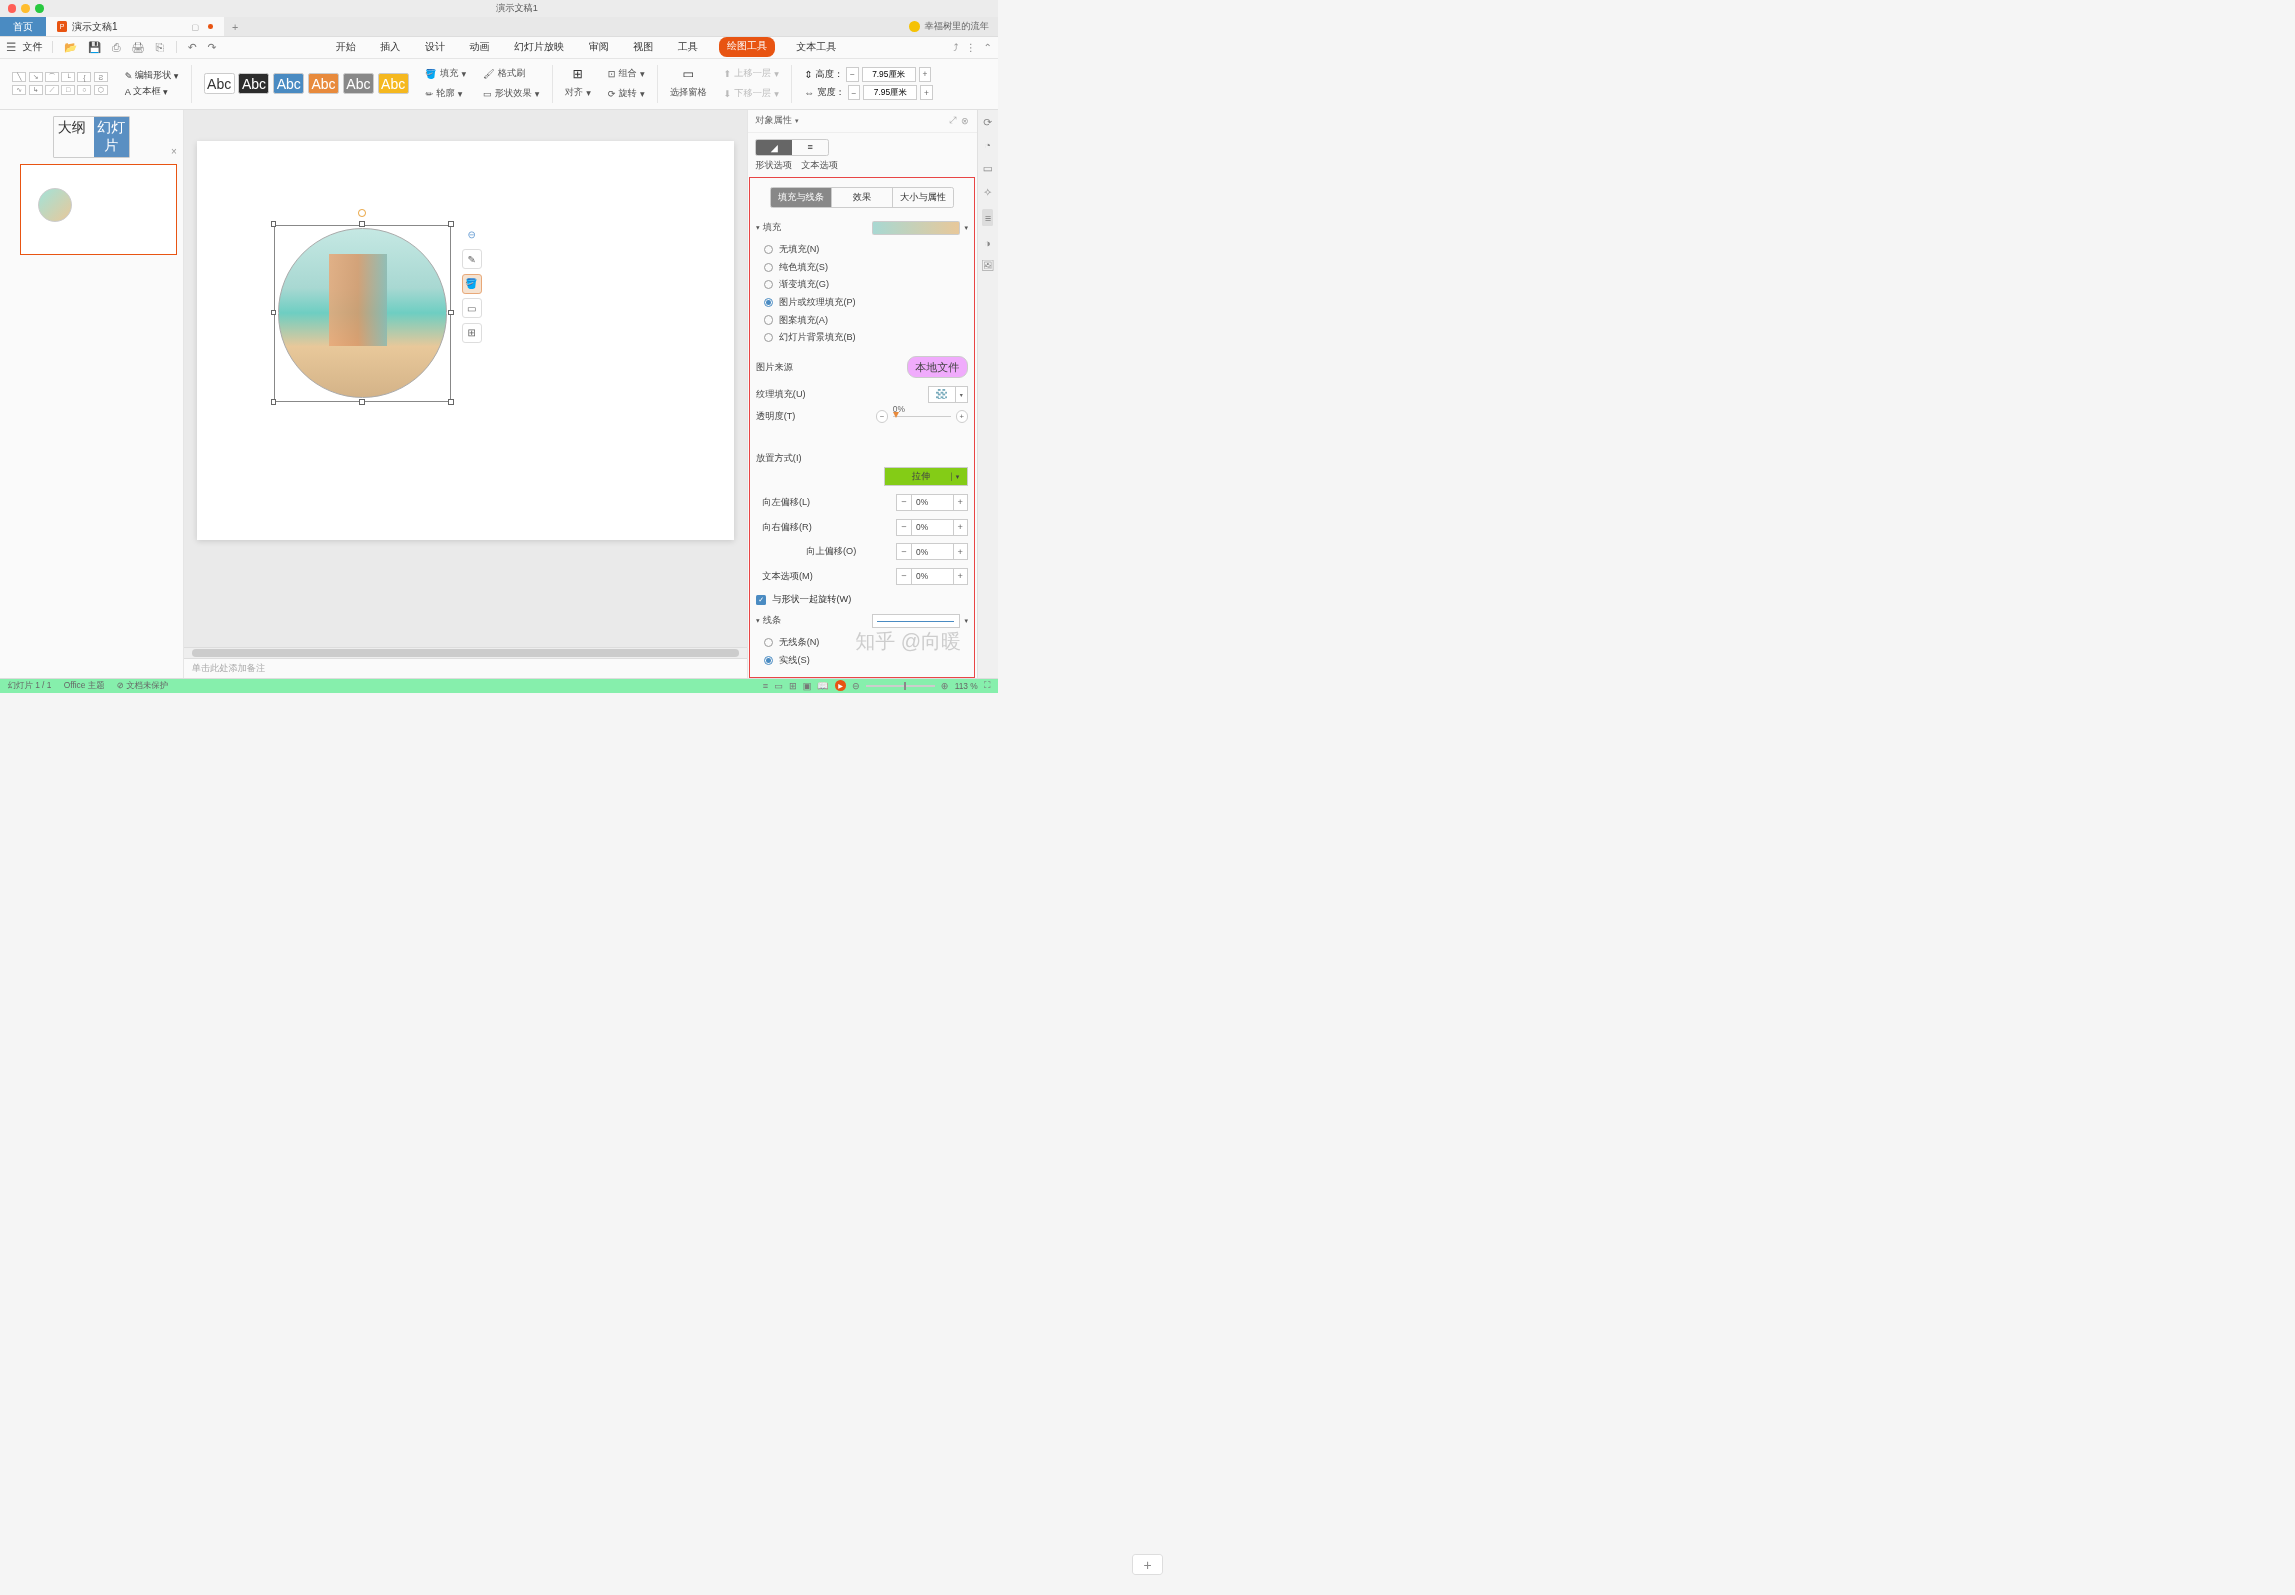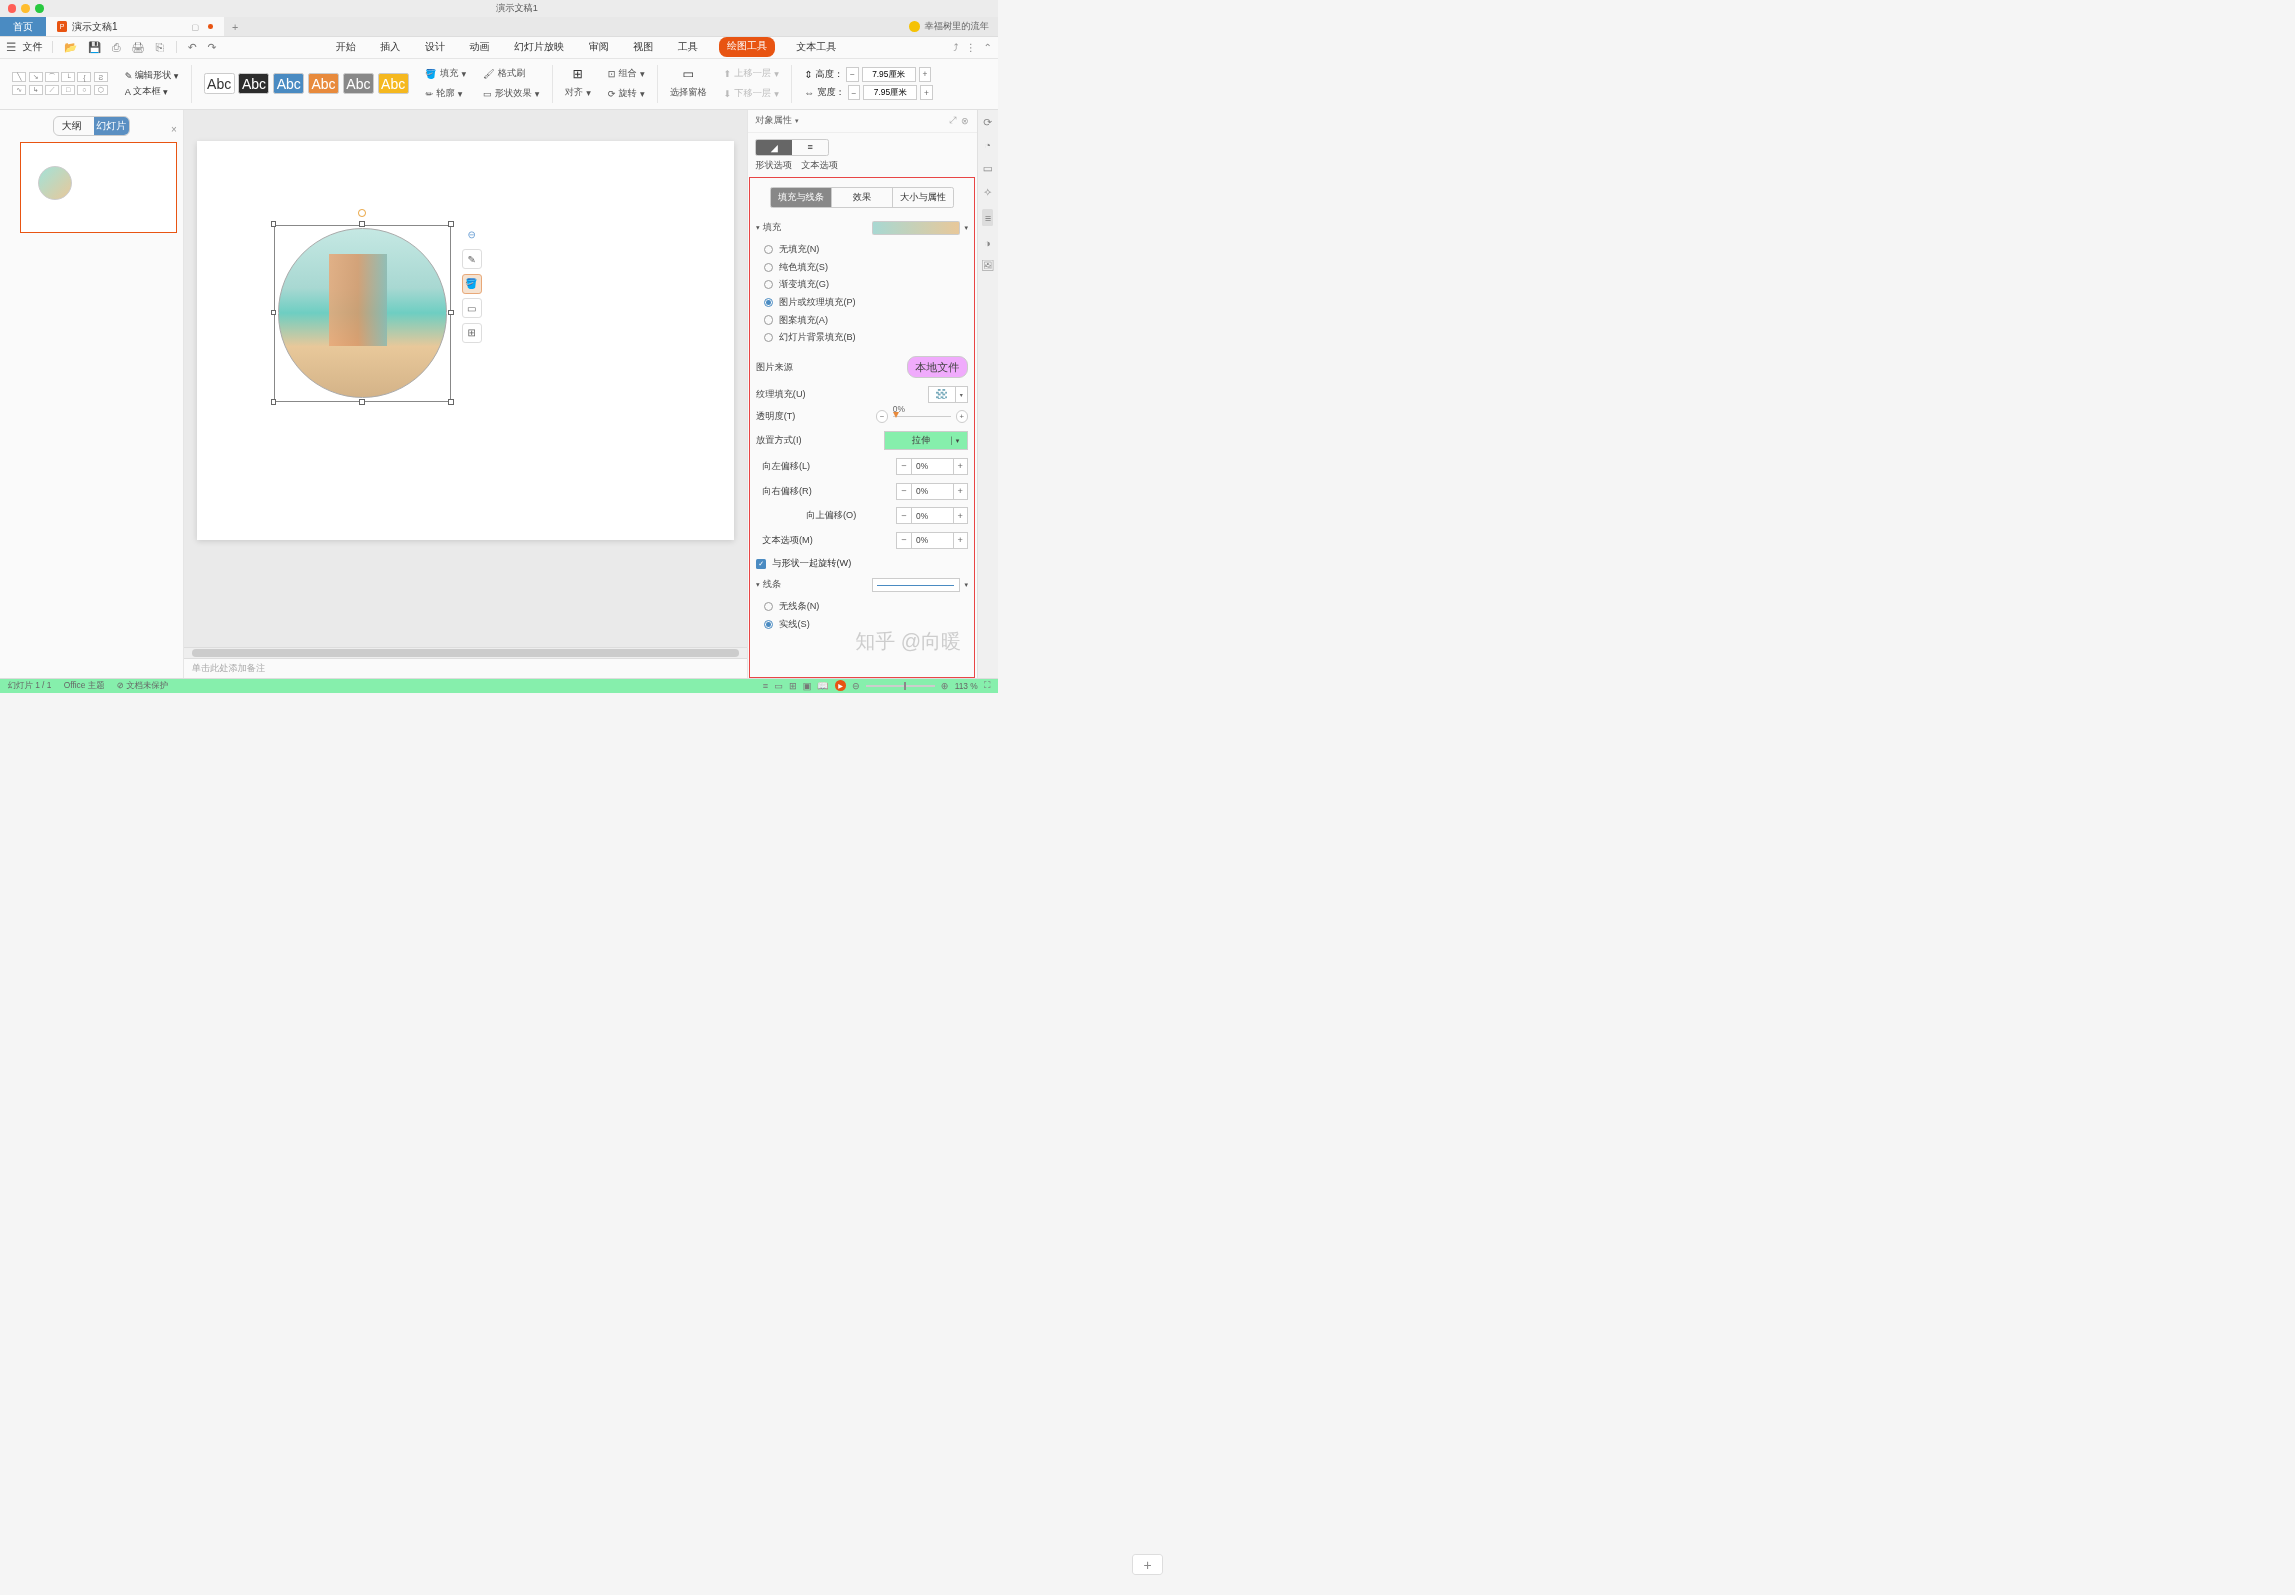--- a/index.html
+++ b/index.html
@@ -47,21 +47,21 @@
   .style-box { width:31px; height:21.5px; border:0.8px solid #ccc; border-radius:2.3px; display:flex; align-items:center; justify-content:center; font-size:14px; }
   .sb1{background:#fff;color:#333;} .sb2{background:#2c2c2c;color:#fff;} .sb3{background:#4a8bc2;color:#fff;} .sb4{background:#e88a3c;color:#fff;} .sb5{background:#888;color:#fff;} .sb6{background:#f5b81f;color:#fff;}
   .minibtn { font-size:9.2px; color:#555; display:flex; align-items:center; gap:3.1px; padding:1.5px 0;}
   .minibtn .ic { font-size:9.2px; }
   .dim-input { width:54px; height:15.4px; border:0.8px solid #ccc; background:#fff; font-size:8.4px; text-align:center; }
   .spinner { width:12.3px; height:15.4px; border:0.8px solid #ccc; background:#fff; display:flex; align-items:center; justify-content:center; font-size:8.4px; color:#666;}
   
   
   .main { display:flex; height: calc(100% - 17px - 20px - 21.5px - 51px - 15.4px); }
   .slidepanel { width:184px; background:#fafafa; border-right:0.8px solid #e5e5e5; padding:6.1px; }
-  .slidepanel .tabs { display:flex; gap:4px; border:0.8px solid #ccc; border-radius:6px; width:77px; margin:0 auto 6.1px; overflow:hidden; font-size:10px;}
+  .slidepanel .tabs { display:flex; gap:4px; border:0.8px solid #ccc; border-radius:1px; width:77px; margin:0 auto 6.1px; overflow:hidden; font-size:14px;}
   .slidepanel .tabs span { flex:1; text-align:center; padding:2.3px 0; }
   .slidepanel .tabs .on { background:#5a8fc2; color:#fff; }
   .slidepanel .close { float:right; color:#999; margin-top:-18.4px; }
   .slide-thumb { border:1.5px solid #e85412; background:#fff; height:91px; margin-left:14px; position:relative; }
   .slide-num { position:absolute; left:-10.7px; top:0; font-size:8.4px; color:#e85412; }
   .thumb-circle { width:34px; height:34px; border-radius:50%; background:linear-gradient(135deg,#a3e2d8,#e8c89a); position:absolute; left:17px; top:23px; border:0.8px solid #ccc;}
   
   .canvas-area { flex:1; background:#eaeaea; position:relative; display:flex; flex-direction:column;}
   .canvas-scroll { flex:1; overflow:auto; display:flex; align-items:flex-start; justify-content:center; padding-top:31px;}
   .slide { width:537px; height:399px; background:#fff; box-shadow:0 1.5px 6.1px rgba(0,0,0,0.15); position:relative; }
@@ -115,21 +115,21 @@
   .tex-btn { width:28px; height:17px; border:0.8px solid #ccc; background:#fff; display:flex; align-items:center; justify-content:center;}
   .tex-btn .sw { width:10.7px; height:10.7px; background:repeating-conic-gradient(#7ab 0deg 90deg, #fff 90deg 180deg); background-size:4.6px 4.6px;}
   .dd-arrow { width:12.3px; height:17px; border:0.8px solid #ccc; border-left:none; background:#fff; display:flex; align-items:center; justify-content:center; font-size:6.1px; color:#666;}
   
   .slider-row { display:flex; align-items:center; gap:4.6px;}
   .sl-btn { width:12.3px; height:12.3px; border:0.8px solid #ccc; border-radius:50%; display:flex; align-items:center; justify-content:center; font-size:7.7px; color:#666; background:#fff;}
   .sl-track { flex:1; height:1.5px; background:#ccc; position:relative;}
   .sl-thumb { position:absolute; left:0; top:-3.8px; width:0; height:0; border-left:3.8px solid transparent; border-right:3.8px solid transparent; border-top:6.1px solid #e88a3c;}
   .sl-val { font-size:8.4px; color:#666; position:absolute; left:0; top:-12.3px;}
   
-  .select-box { border:0.8px solid #ccc; background:#86efac; padding:2.3px 7.7px; font-size:9.2px; display:flex; align-items:center; width:84px;}
+  .select-box { border:0.8px solid #ccc; background:#84cc16; padding:2.3px 7.7px; font-size:9.2px; display:flex; align-items:center; width:84px;margin-top:36px;}
   .select-box span:first-child{flex:1; text-align:center;}
   
   .spin-row { display:flex; align-items:center;}
   .spin-row .sbtn { width:15.4px; height:17px; border:0.8px solid #ccc; background:#fff; display:flex; align-items:center; justify-content:center; font-size:9.2px; color:#666;}
   .spin-row .sval { width:41px; height:17px; border:0.8px solid #ccc; border-left:none; border-right:none; background:#fff; font-size:8.4px; text-align:center; display:flex; align-items:center; padding-left:4.6px;}
   
   .check-row { display:flex; align-items:center; gap:6.1px; padding:4.6px 0; font-size:9.2px;}
   .chk { width:10px; height:10px; background:#4a8bc2; border-radius:1.5px; color:#fff; font-size:7px; display:flex; align-items:center; justify-content:center;}
   
   .line-preview { margin-left:auto; width:88px; height:14px; border:0.8px solid #ccc; background:#fff; position:relative;}

